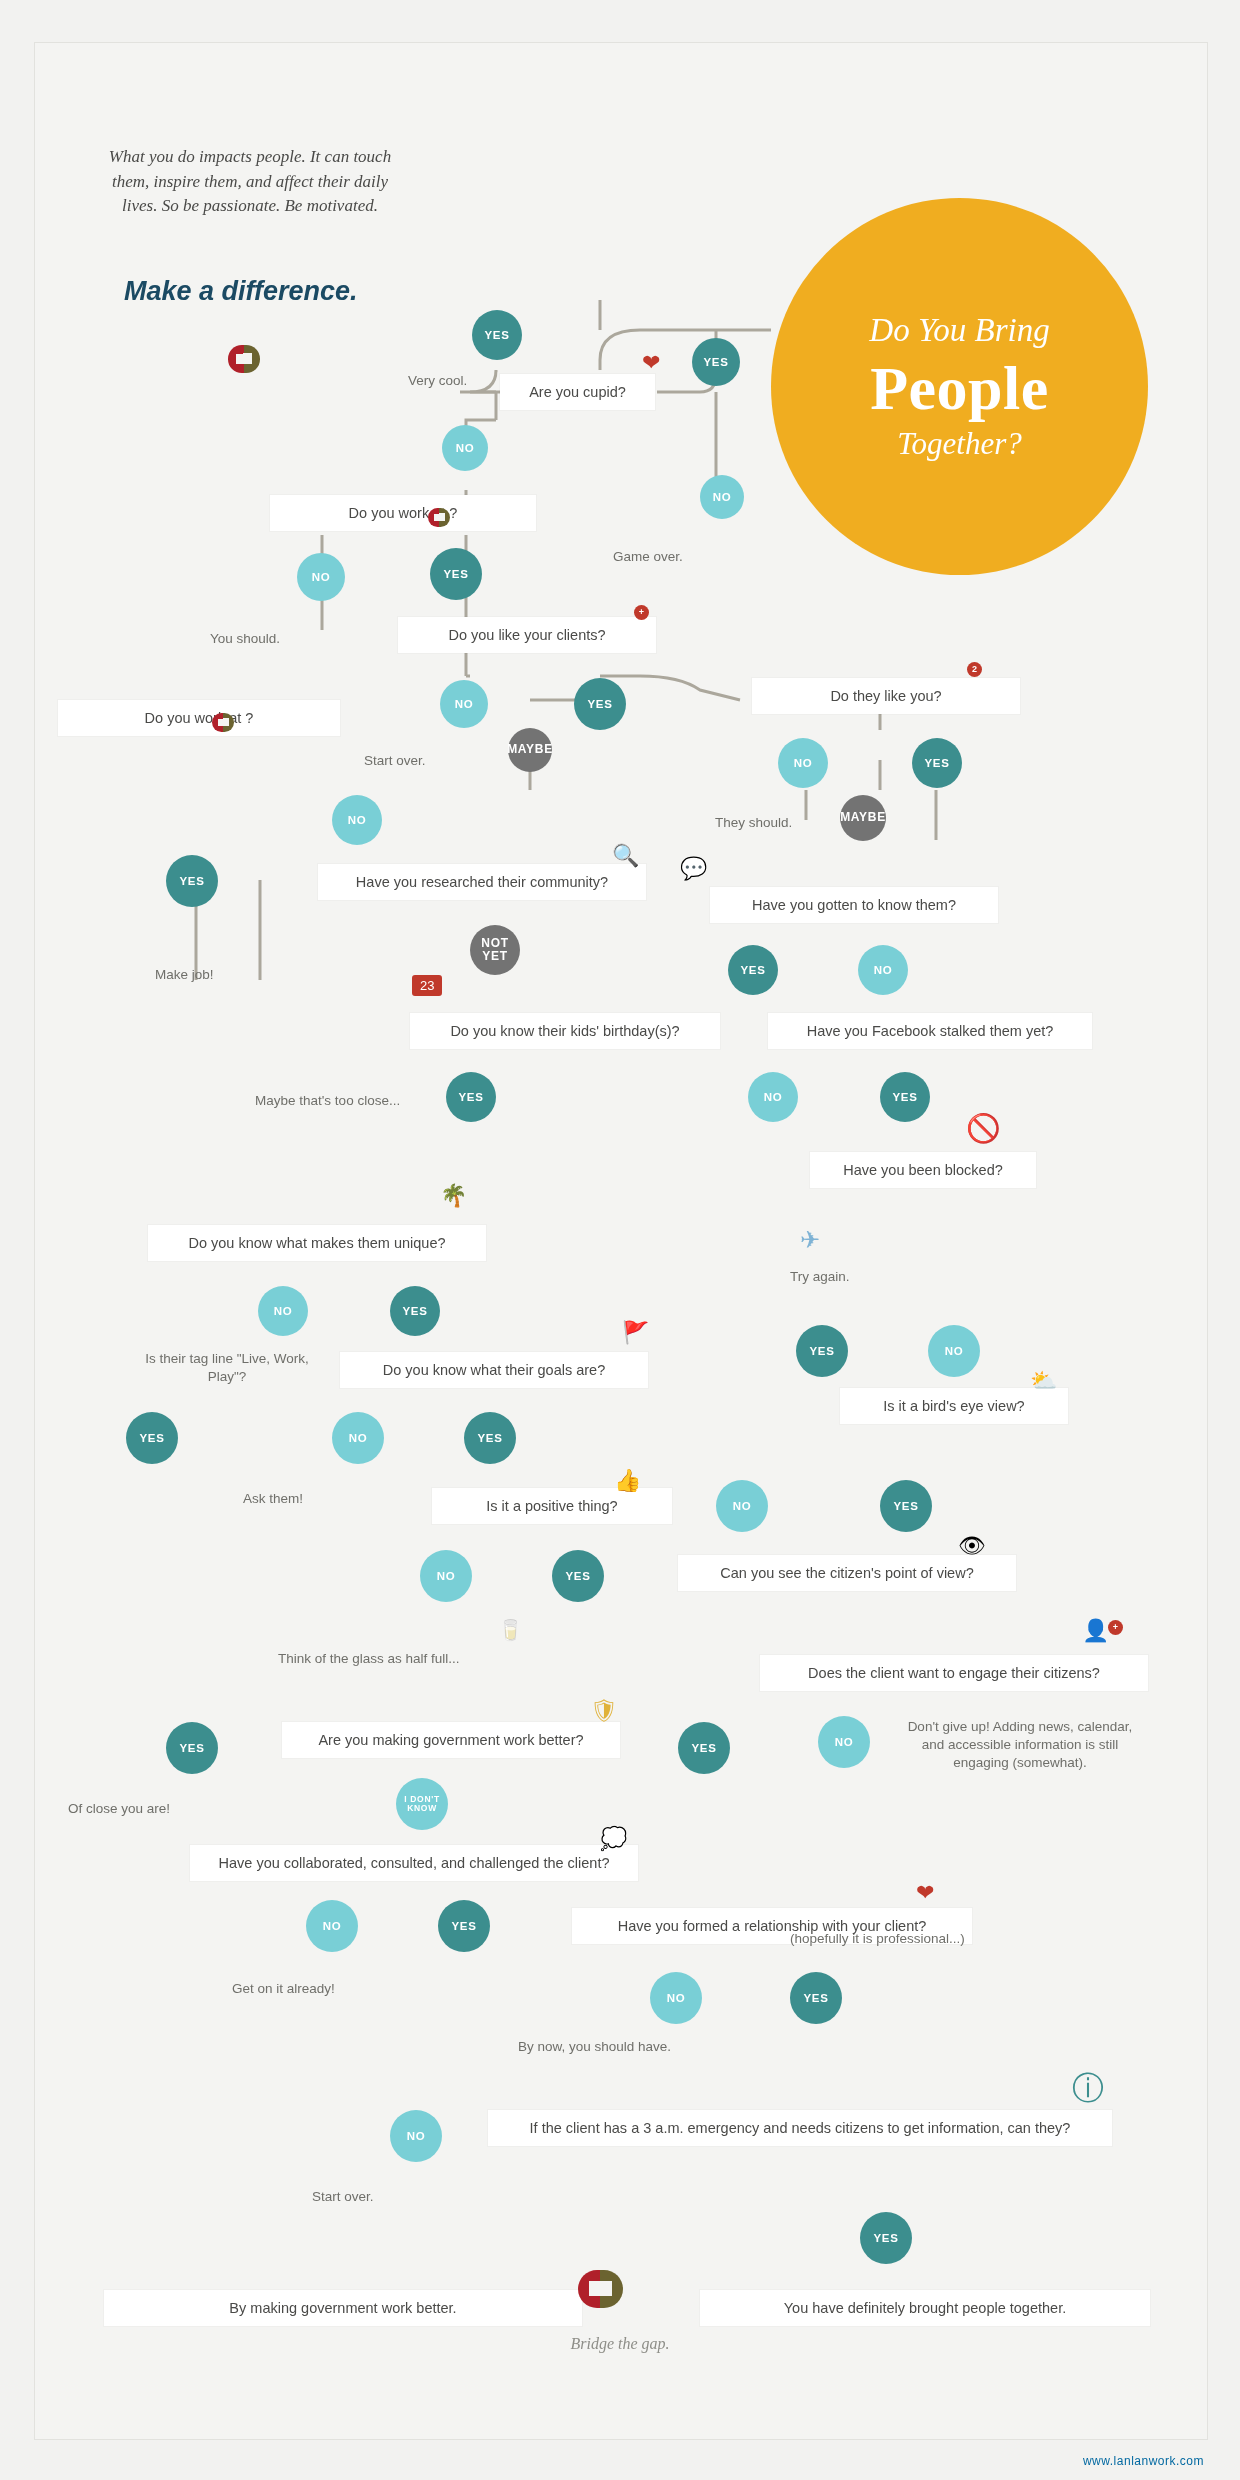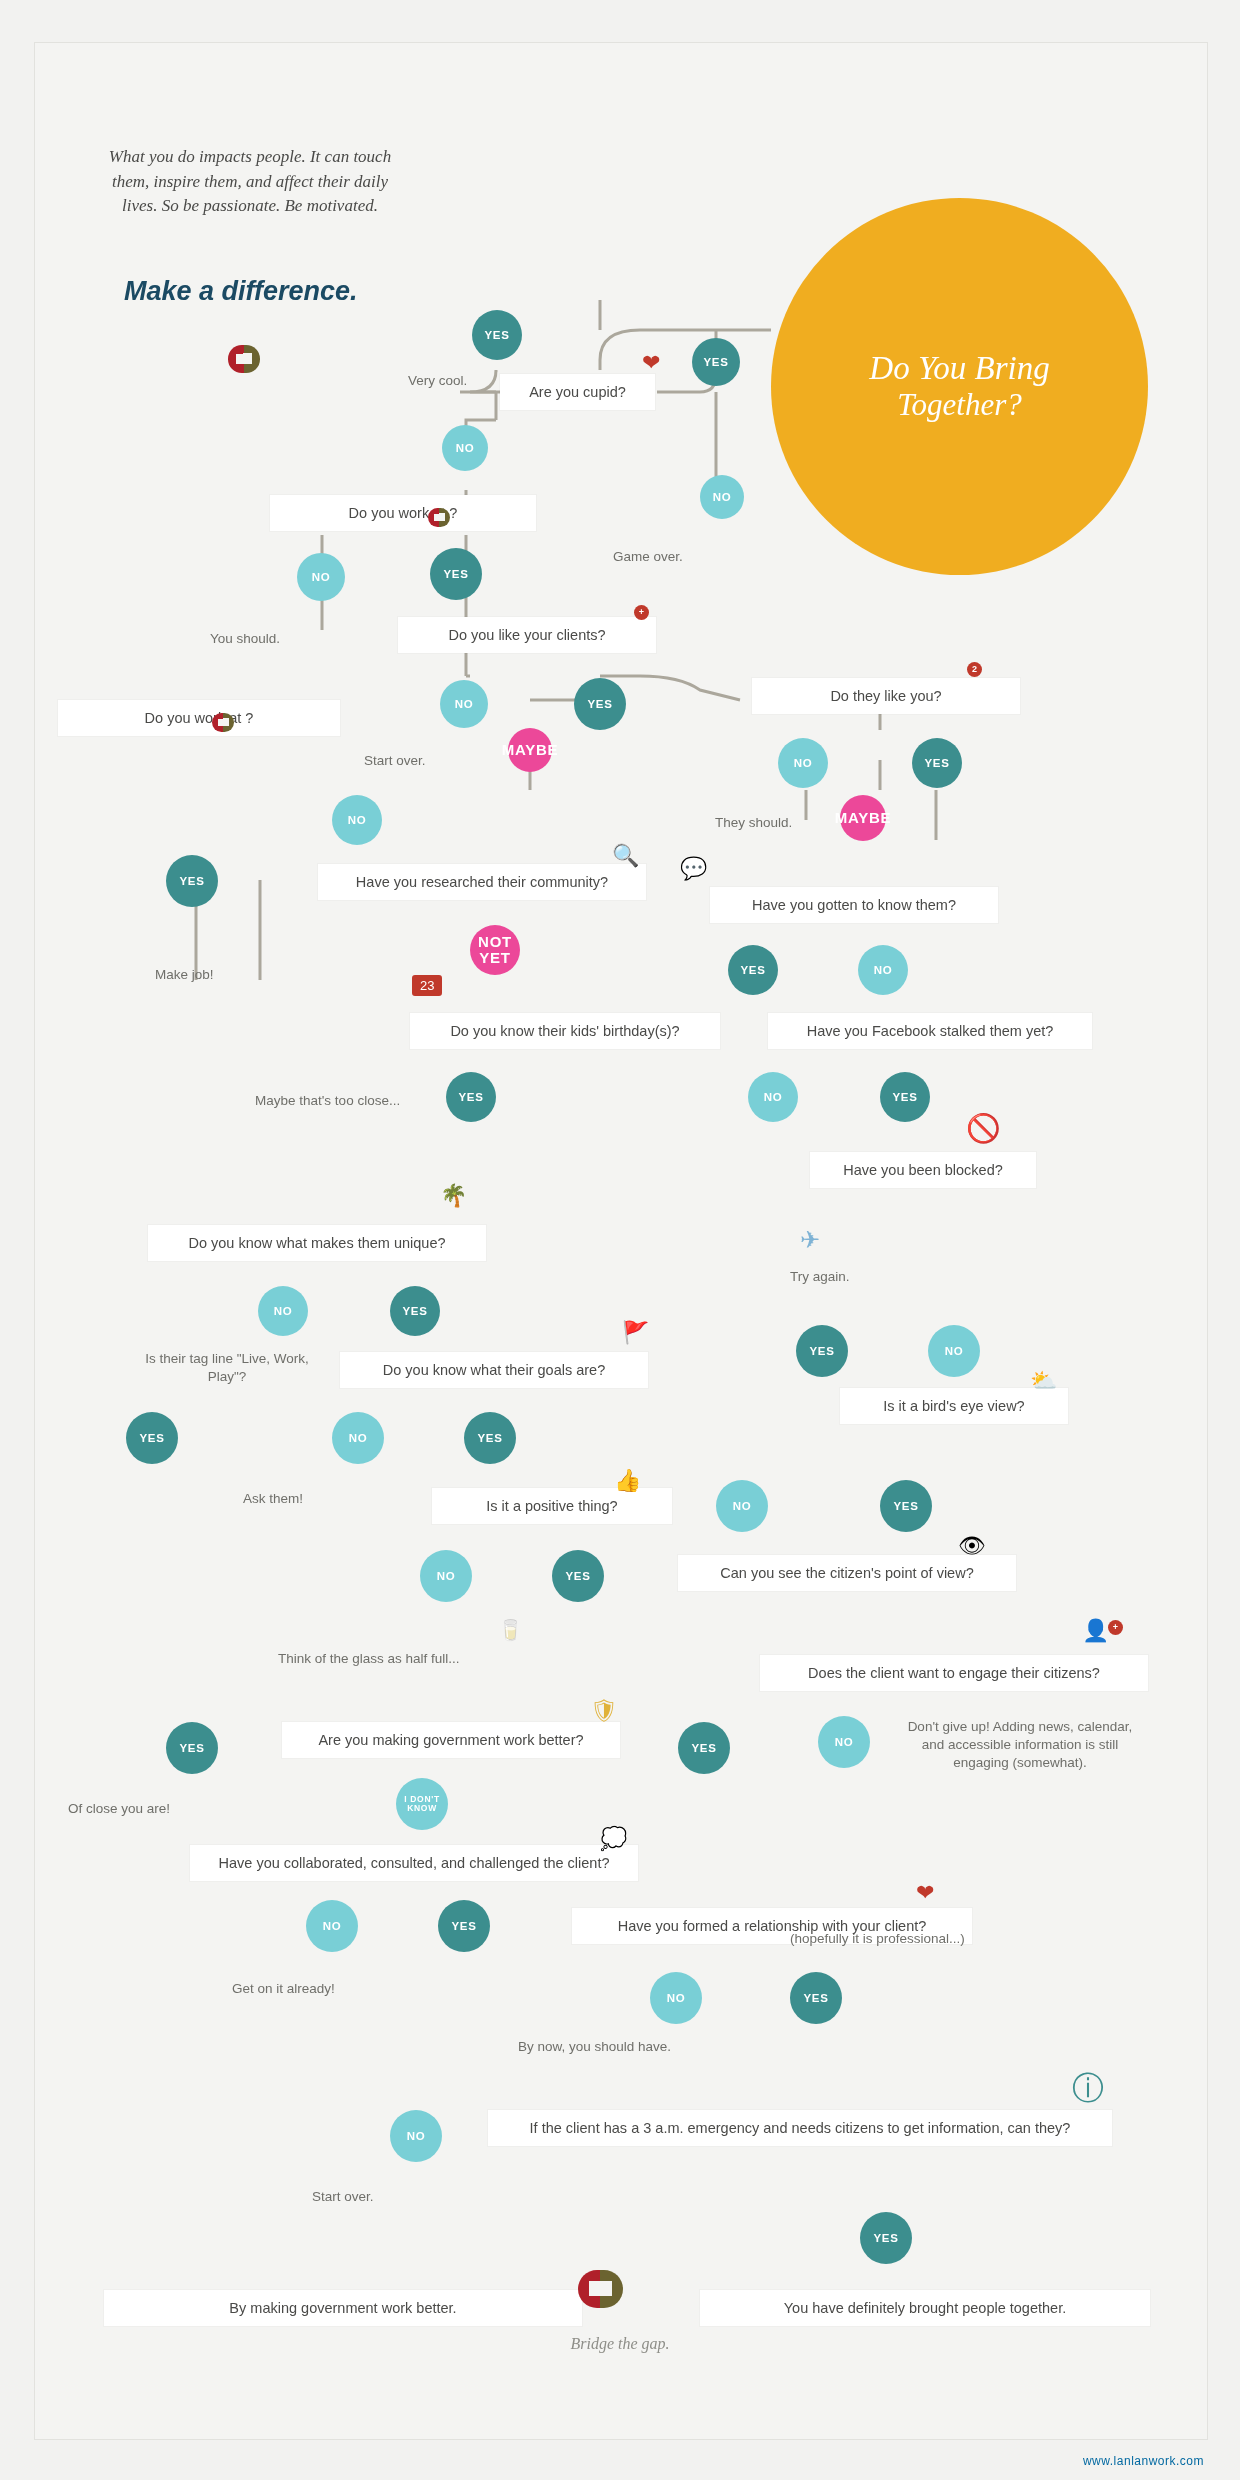--- a/index.html
+++ b/index.html
@@ -32,21 +32,21 @@
     border-radius:50%;
     display:flex;align-items:center;justify-content:center;
     text-align:center;
     color:#ffffff;
     font-size:11.5px;
     letter-spacing:.7px;
     font-weight:bold;
     line-height:1.1;
   }
   .c-yes{background:#3c8e8e;}
-  .c-maybe{background:#ec4899;font-size:15px;}
+  .c-maybe{background:#737373;font-size:12px;}
   .c-teal-lt{background:#79cfd6;}
   .lbl{
     position:absolute;
     color:#6f6f6a;
     font-size:13.5px;
     line-height:1.35;
     white-space:nowrap;
   }
   .lbl.multi{white-space:normal;text-align:center;}
   .badge{
@@ -133,20 +133,21 @@
     <path d="M806,790 L806,820"></path>
     <path d="M936,790 L936,840"></path>
     <path d="M936,890 L936,920"></path>
     <path d="M260,880 L260,980"></path>
     <path d="M196,880 L196,980"></path>
   </g>
 </svg>
 
 <div id="bigcircle">
   <div class="l1">Do You Bring</div>
+  <div class="l2">People</div>
   <div class="l3">Together?</div>
 </div>
 
 <div id="intro">What you do impacts people. It can touch them, inspire them, and affect their daily lives. So be passionate. Be motivated.</div>
 <div id="tagline">Make a difference.</div>
 <div class="logo" style="left:228px;top:340px;font-size:30px;"><span class="c"></span><span class="p"></span></div>
 
 <div class="circ c-yes" style="left:472px;top:310px;width:50px;height:50px;">YES</div>
 <div class="lbl" style="left:408px;top:372px;">Very cool.</div>
 <div class="node" style="left:500px;top:374px;width:127px;">Are you cupid?</div>

